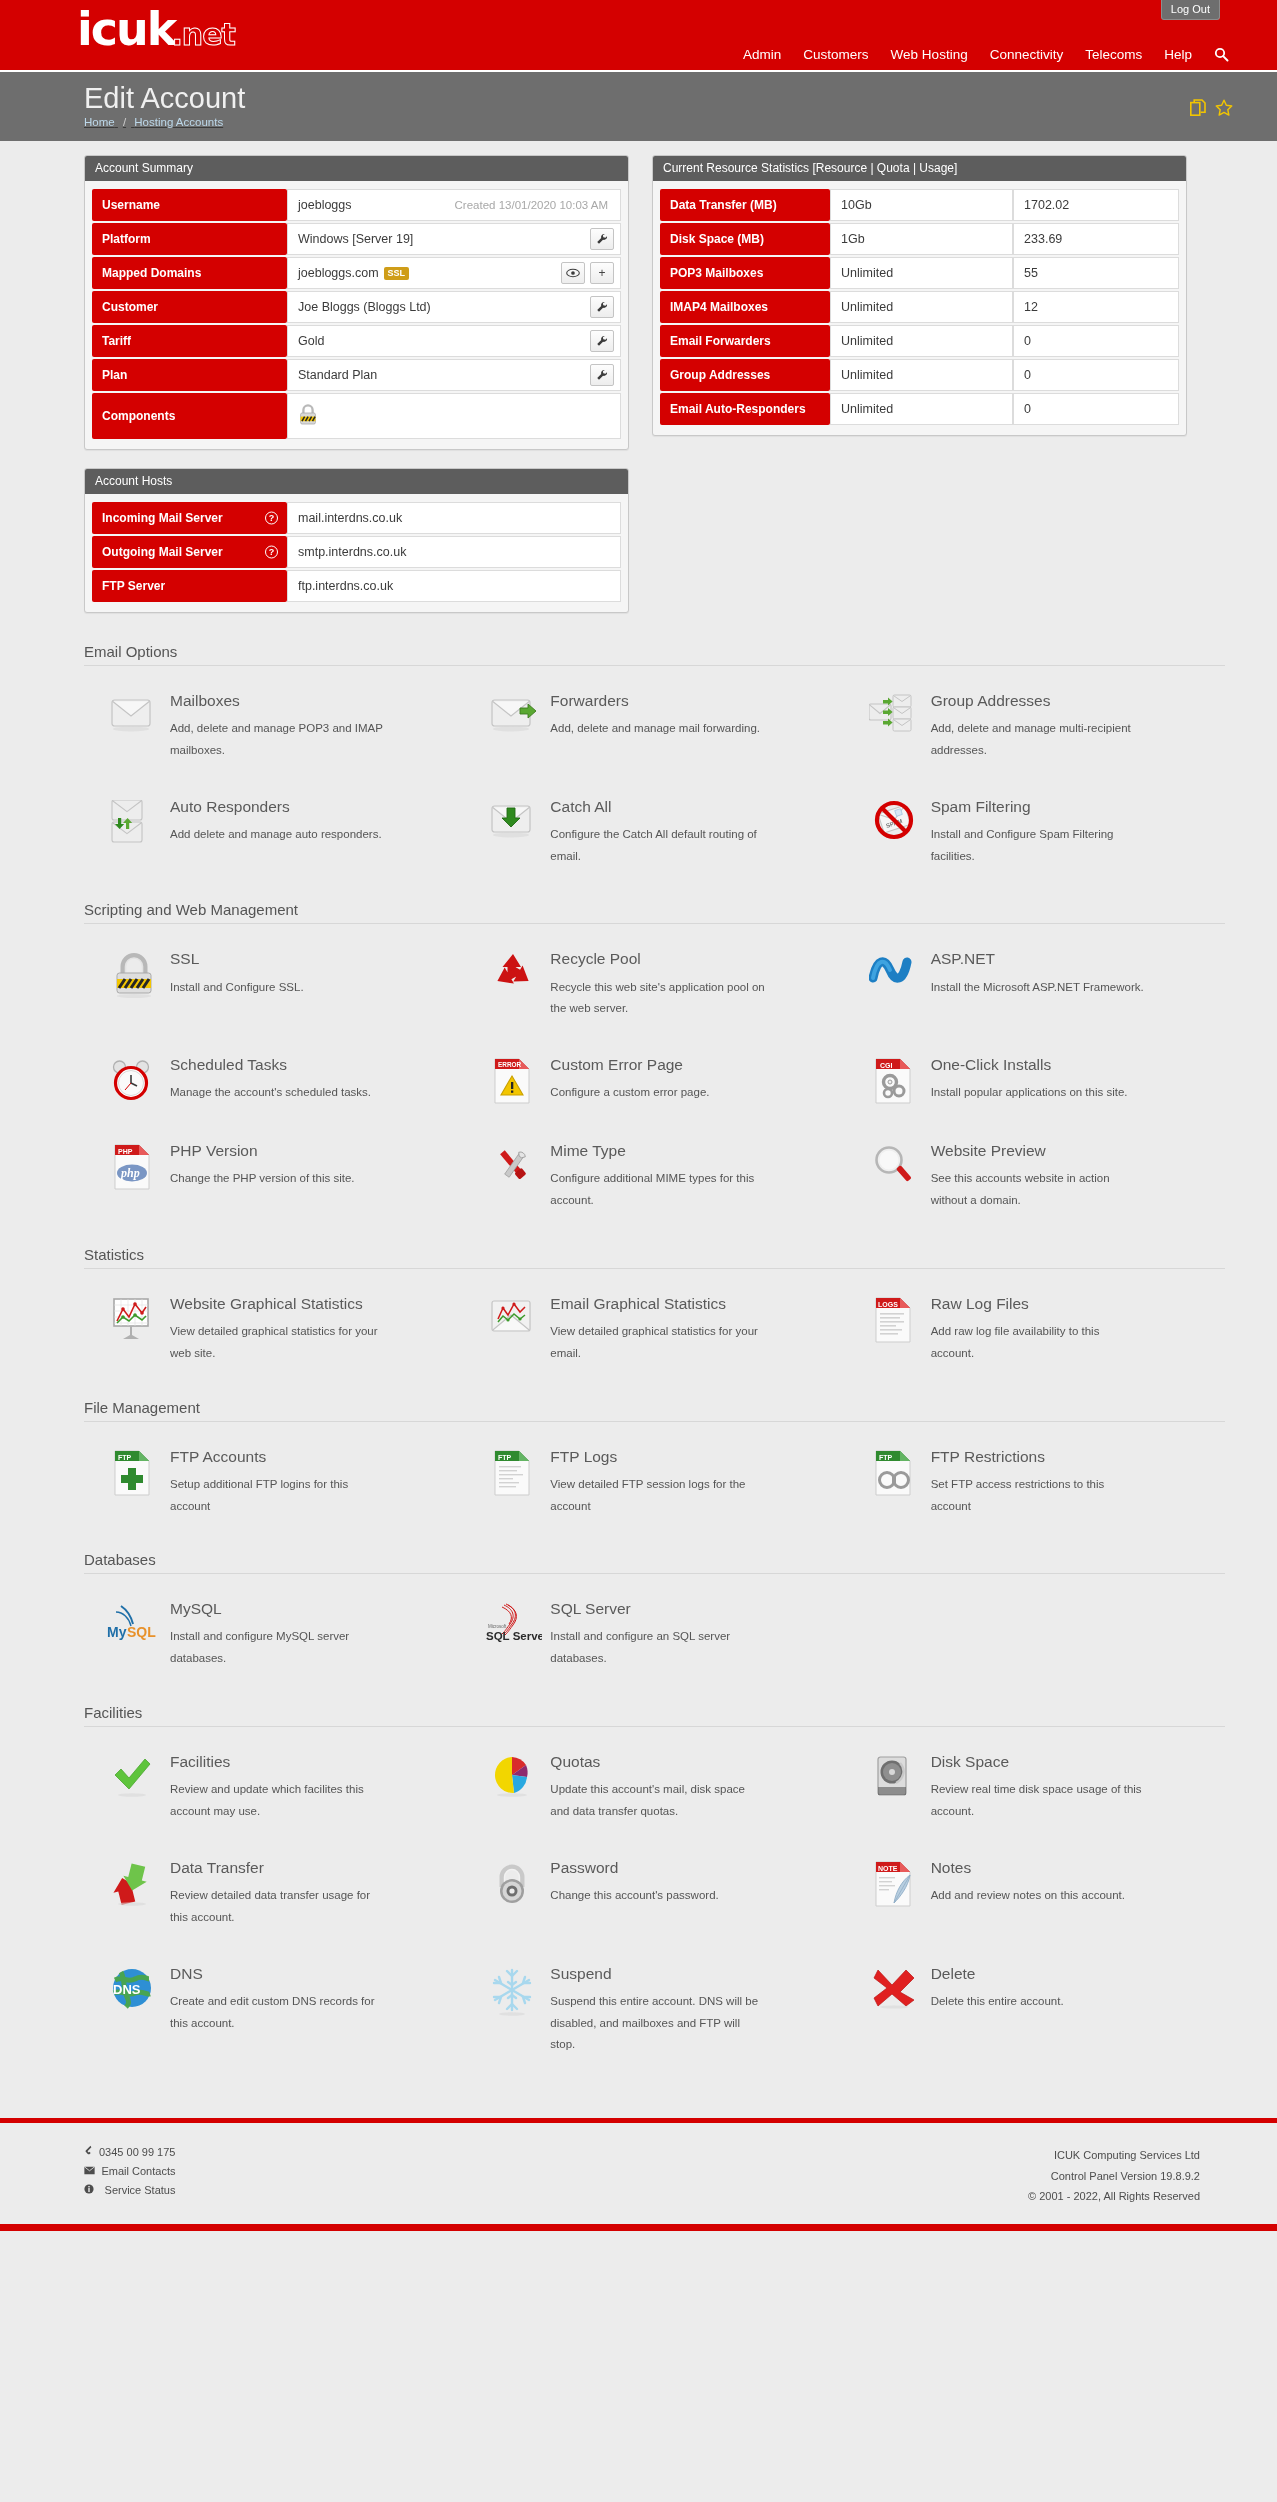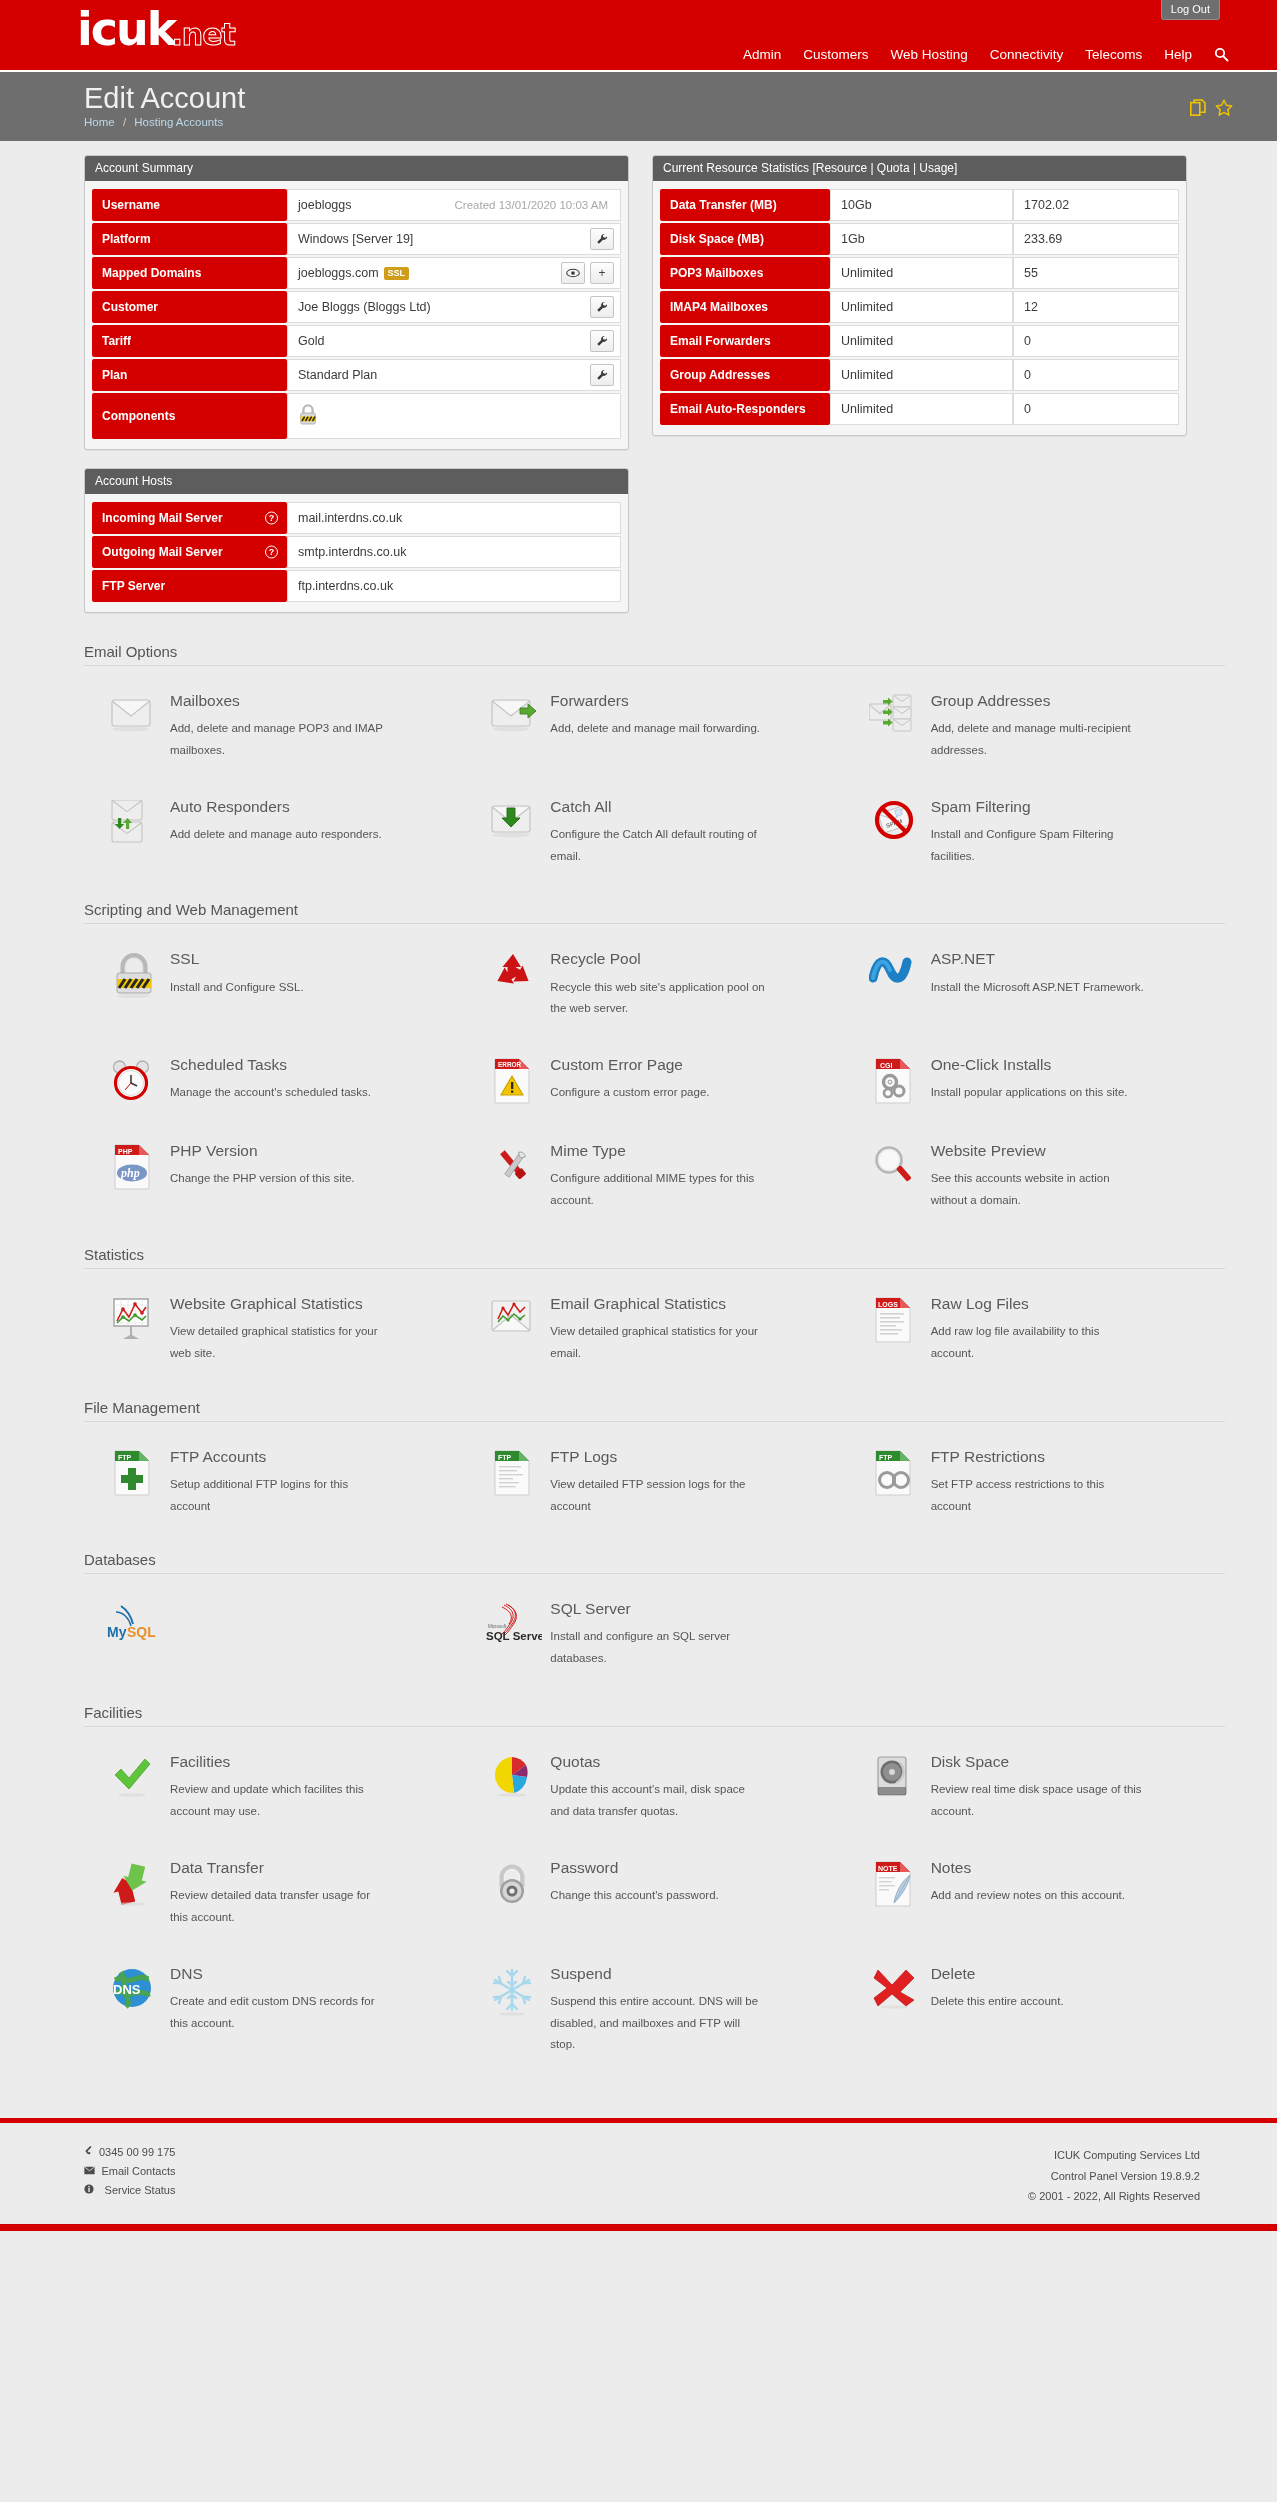--- a/index.html
+++ b/index.html
@@ -73,21 +73,21 @@
   }
   .page-title {
     color:#f0f0f0;
     font-size:29px;
     font-weight:normal;
     line-height:1.05;
     letter-spacing:0px;
     margin:0 0 3px 0;
     font-family:"Liberation Sans", sans-serif;
   }
-  .breadcrumb { font-size:11.5px; }
+  .breadcrumb { font-size:11.5px;text-decoration:underline; }
   .breadcrumb a { color:#bcd8ea; text-decoration:none; cursor:pointer; }
   .breadcrumb .sep { color:#cfcfcf; margin:0 5px; }
   .title-actions {
     position:absolute; right:44px; top:27px;
     display:flex; gap:9px; align-items:center;
   }
   .title-actions span { cursor:pointer; line-height:0; }
 
   
   .page { padding:0 0 0 0; background:#ececec; }
@@ -845,20 +845,24 @@
         <h2 class="section-title">Databases</h2>
         <div class="tiles">
           <div class="tile">
             <div class="tile-icon">
               <svg width="54" height="42" viewBox="0 0 54 42">
                 <path d="M14 4 C20 8 24 14 26 22" fill="none" stroke="#1f6fa8" stroke-width="2"></path>
                 <path d="M9 10 C16 10 22 16 24 24" fill="none" stroke="#1f6fa8" stroke-width="1.4"></path>
                 <text x="0" y="35" font-family="Liberation Sans, sans-serif" font-size="14" font-weight="bold" fill="#1f6fa8">My</text>
                 <text x="20" y="35" font-family="Liberation Sans, sans-serif" font-size="14" font-weight="bold" fill="#e8912a">SQL</text>
               </svg>
+            </div>
+            <div class="tile-text">
+              <div class="tile-title">MySQL</div>
+              <div class="tile-desc">Install and configure MySQL server databases.</div>
             </div>
           </div>
           <div class="tile">
             <div class="tile-icon">
               <svg width="56" height="44" viewBox="0 0 56 44">
                 <g stroke="#cf1a1a" stroke-width="1" fill="none">
                   <path d="M20 2 C30 6 32 14 26 22 C20 30 22 28 18 32"></path>
                   <path d="M22 3 C31 8 33 15 27 23 C21 31 23 29 19 33"></path>
                   <path d="M18 3 C27 7 30 14 24 22 C18 30 20 28 16 32"></path>
                   <path d="M16 5 C25 9 28 15 23 22"></path>

